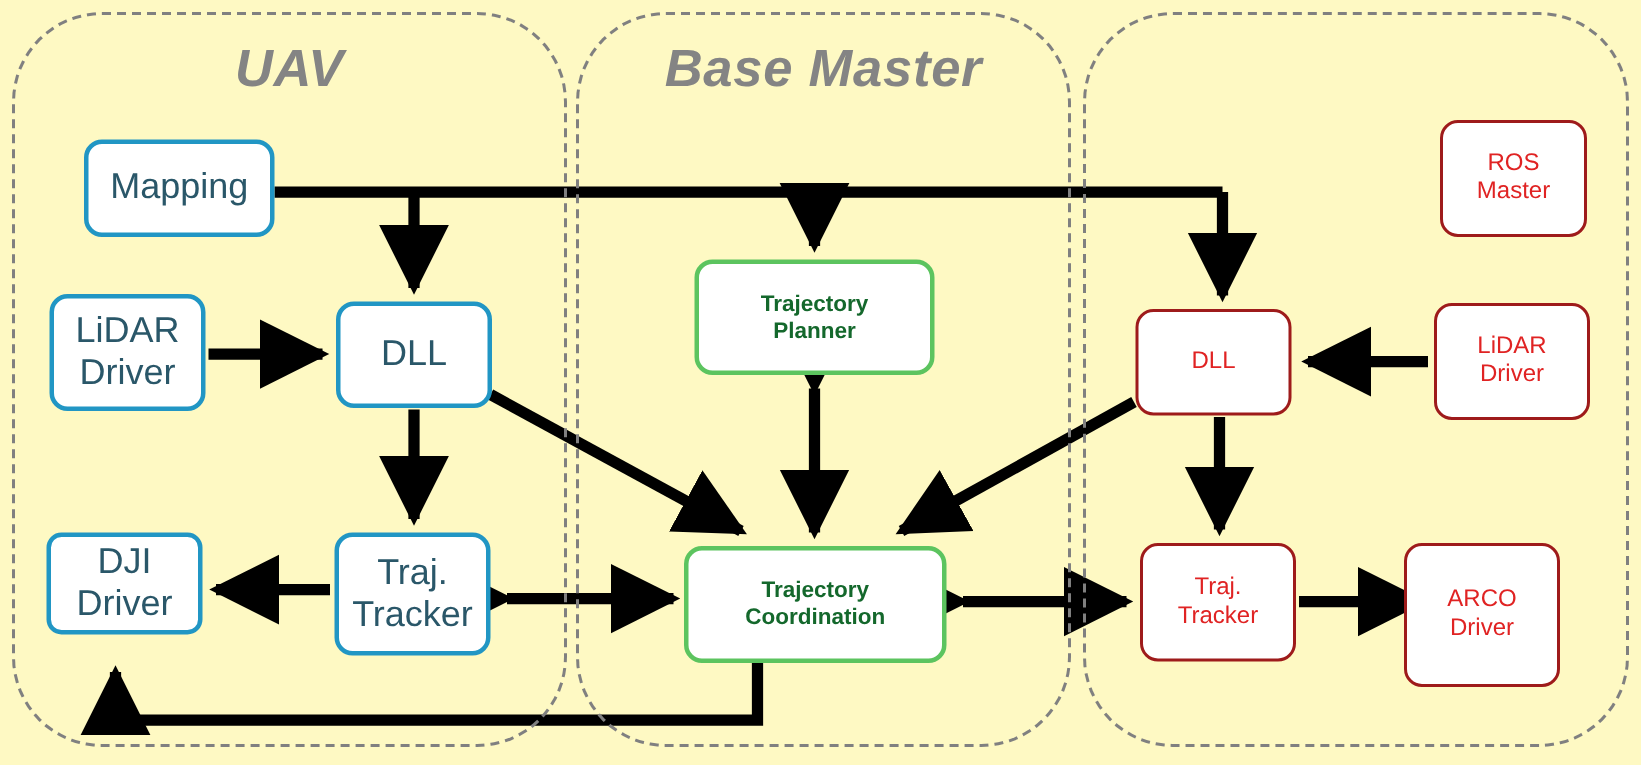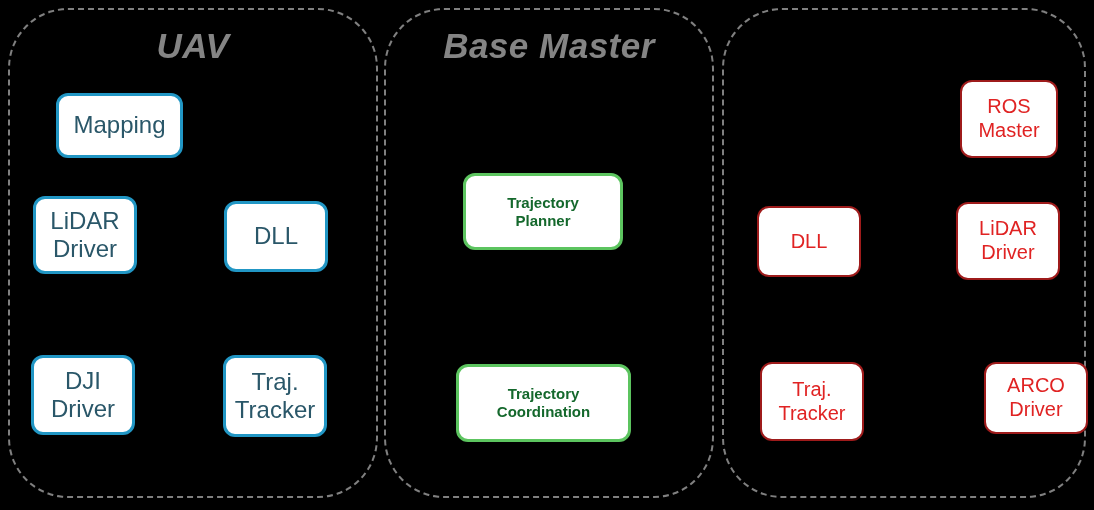--- a/index.html
+++ b/index.html
@@ -1,24 +1,24 @@
 <!DOCTYPE html>
 <html><head>
 <meta charset="utf-8">
 <style>
   html,body{margin:0;padding:0;background:#ffffff;}
   body{width:1094px;height:510px;font-family:"Liberation Sans",sans-serif;overflow:hidden;}
-  #stage{position:relative;width:1094px;height:510px;background:#000000;}
+  #stage{position:relative;width:1094px;height:510px;background:#fef9c3;}
   #edges{position:absolute;left:0;top:0;width:1094px;height:510px;}
   .panel{position:absolute;border:2.2px dashed #808080;border-radius:60px;box-sizing:border-box;background:transparent;}
   .panel-title{position:absolute;font-style:italic;font-weight:bold;color:#848484;font-size:35px;letter-spacing:0.5px;white-space:nowrap;text-align:center;}
   .node{position:absolute;box-sizing:border-box;border-radius:12px;background:#fff;display:flex;align-items:center;justify-content:center;text-align:center;line-height:1.18;}
   .node span{display:block;white-space:pre-line;}
   .uav{border:3px solid #2196c4;color:#2a5769;font-size:24px;}
-  .ugv{border:2.6px solid #9e1b1b;color:#e02323;font-size:20px;}
+  .ugv{border:2.6px solid #9e1b1b;color:#e02323;font-size:16px;}
   .bs{border:3.4px solid #5cc45f;color:#14682c;font-size:15px;font-weight:bold;}
 </style>
 </head>
 <body>
 
 <div id="stage">
 
   <svg id="edges" viewBox="0 0 1094 510">
     <defs>
       <marker id="ah" markerWidth="7" markerHeight="7" refX="5.6" refY="3.5" orient="auto" markerUnits="strokeWidth">
@@ -107,21 +107,21 @@
 
   <div class="node uav" style="left:33px;top:196px;width:104px;height:78px;">
     <span>LiDAR
 Driver</span>
     </div>
 
   <div class="node uav" style="left:224px;top:201px;width:104px;height:71px;">
     <span>DLL</span>
     </div>
 
-  <div class="node uav" style="left:31px;top:355px;width:104px;height:80px;">
+  <div class="node uav" style="left:31px;top:355px;width:104px;height:68px;border-radius:10px;">
     <span>DJI
 Driver</span>
     </div>
 
   <div class="node uav" style="left:223px;top:355px;width:104px;height:82px;">
     <span>Traj.
 Tracker</span>
     </div>
 
   <div class="node bs" style="left:463px;top:173px;width:160px;height:77px;">
@@ -146,18 +146,18 @@
   <div class="node ugv" style="left:956px;top:202px;width:104px;height:78px;">
     <span>LiDAR
 Driver</span>
     </div>
 
   <div class="node ugv" style="left:760px;top:362px;width:104px;height:79px;">
     <span>Traj.
 Tracker</span>
     </div>
 
-  <div class="node ugv" style="left:984px;top:362px;width:104px;height:72px;">
+  <div class="node ugv" style="left:936px;top:362px;width:104px;height:96px;">
     <span>ARCO
 Driver</span>
     </div>
 
 </div>
 
 </body></html>

